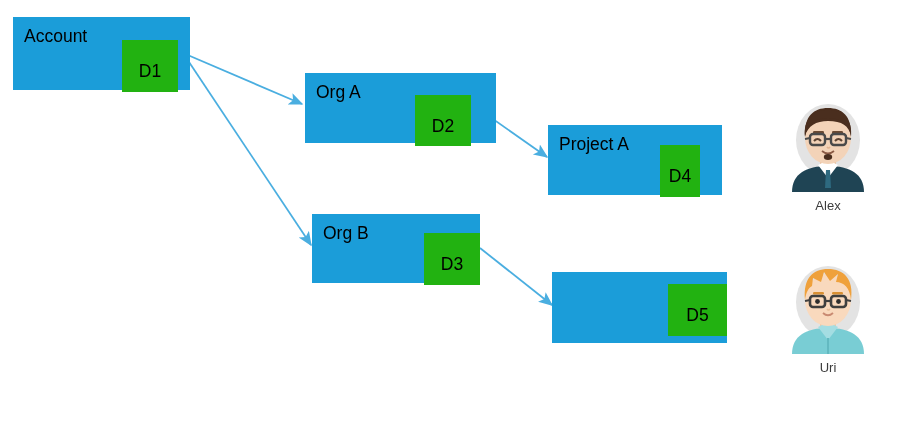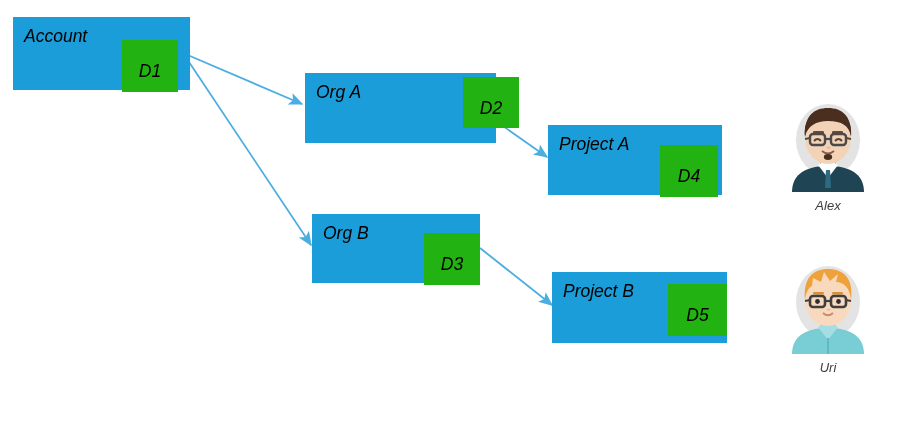--- a/index.html
+++ b/index.html
@@ -9,21 +9,20 @@
   }
   body {
     font-family: "Liberation Sans", sans-serif;
   }
   #canvas {
     position: relative;
     width: 904px;
     height: 428px;
     background: #ffffff;
     overflow: hidden;
-    font-style: italic;
   }
 
   
   .node {
     position: absolute;
   }
   .node-body {
     position: absolute;
     left: 0;
     top: 0;
@@ -110,40 +109,39 @@
         <div class="node-body" style="background: rgb(27, 157, 217);"></div>
         <div class="node-label">Account</div>
       </div>
       <div class="badge" style="left: 122px; top: 40px; width: 56px; height: 52px; background: rgb(34, 178, 17);">
         <div class="badge-label">D1</div>
       </div>
       <div class="node" style="left: 305px; top: 73px; width: 170px; height: 70px; padding-left: 21px;">
         <div class="node-body" style="background: rgb(27, 157, 217);"></div>
         <div class="node-label">Org A</div>
       </div>
-      <div class="badge" style="left: 415px; top: 77px; width: 56px; height: 51px; background: rgb(34, 178, 17); margin-left: 48px;">
+      <div class="badge" style="left: 415px; top: 95px; width: 56px; height: 51px; background: rgb(34, 178, 17);">
         <div class="badge-label">D2</div>
       </div>
       <div class="node" style="left: 312px; top: 214px; width: 168px; height: 69px;">
         <div class="node-body" style="background: rgb(27, 157, 217);"></div>
         <div class="node-label">Org B</div>
       </div>
       <div class="badge" style="left: 424px; top: 233px; width: 56px; height: 52px; background: rgb(34, 178, 17);">
         <div class="badge-label">D3</div>
       </div>
       <div class="node" style="left: 548px; top: 125px; width: 174px; height: 70px; text-align: center;">
         <div class="node-body" style="background: rgb(27, 157, 217);"></div>
         <div class="node-label">Project A</div>
       </div>
-      <div class="badge" style="left: 660px; top: 145px; width: 58px; height: 52px; background: rgb(34, 178, 17);">
+      <div class="badge" style="left: 660px; top: 145px; width: 40px; height: 52px; background: rgb(34, 178, 17);">
         <div class="badge-label">D4</div>
       </div>
       <div class="node" style="left: 552px; top: 272px; width: 175px; height: 71px;">
         <div class="node-body" style="background: rgb(27, 157, 217);"></div>
-        <div class="node-label">Project B</div>
       </div>
       <div class="badge" style="left: 668px; top: 284px; width: 59px; height: 52px; background: rgb(34, 178, 17);">
         <div class="badge-label">D5</div>
       </div>
     </div>
 
   <div class="person" id="person-alex" style="left:780px; top:96px;">
     <div class="person-avatar">
       <svg viewBox="0 0 96 96" width="96" height="96" xmlns="http://www.w3.org/2000/svg">
 

